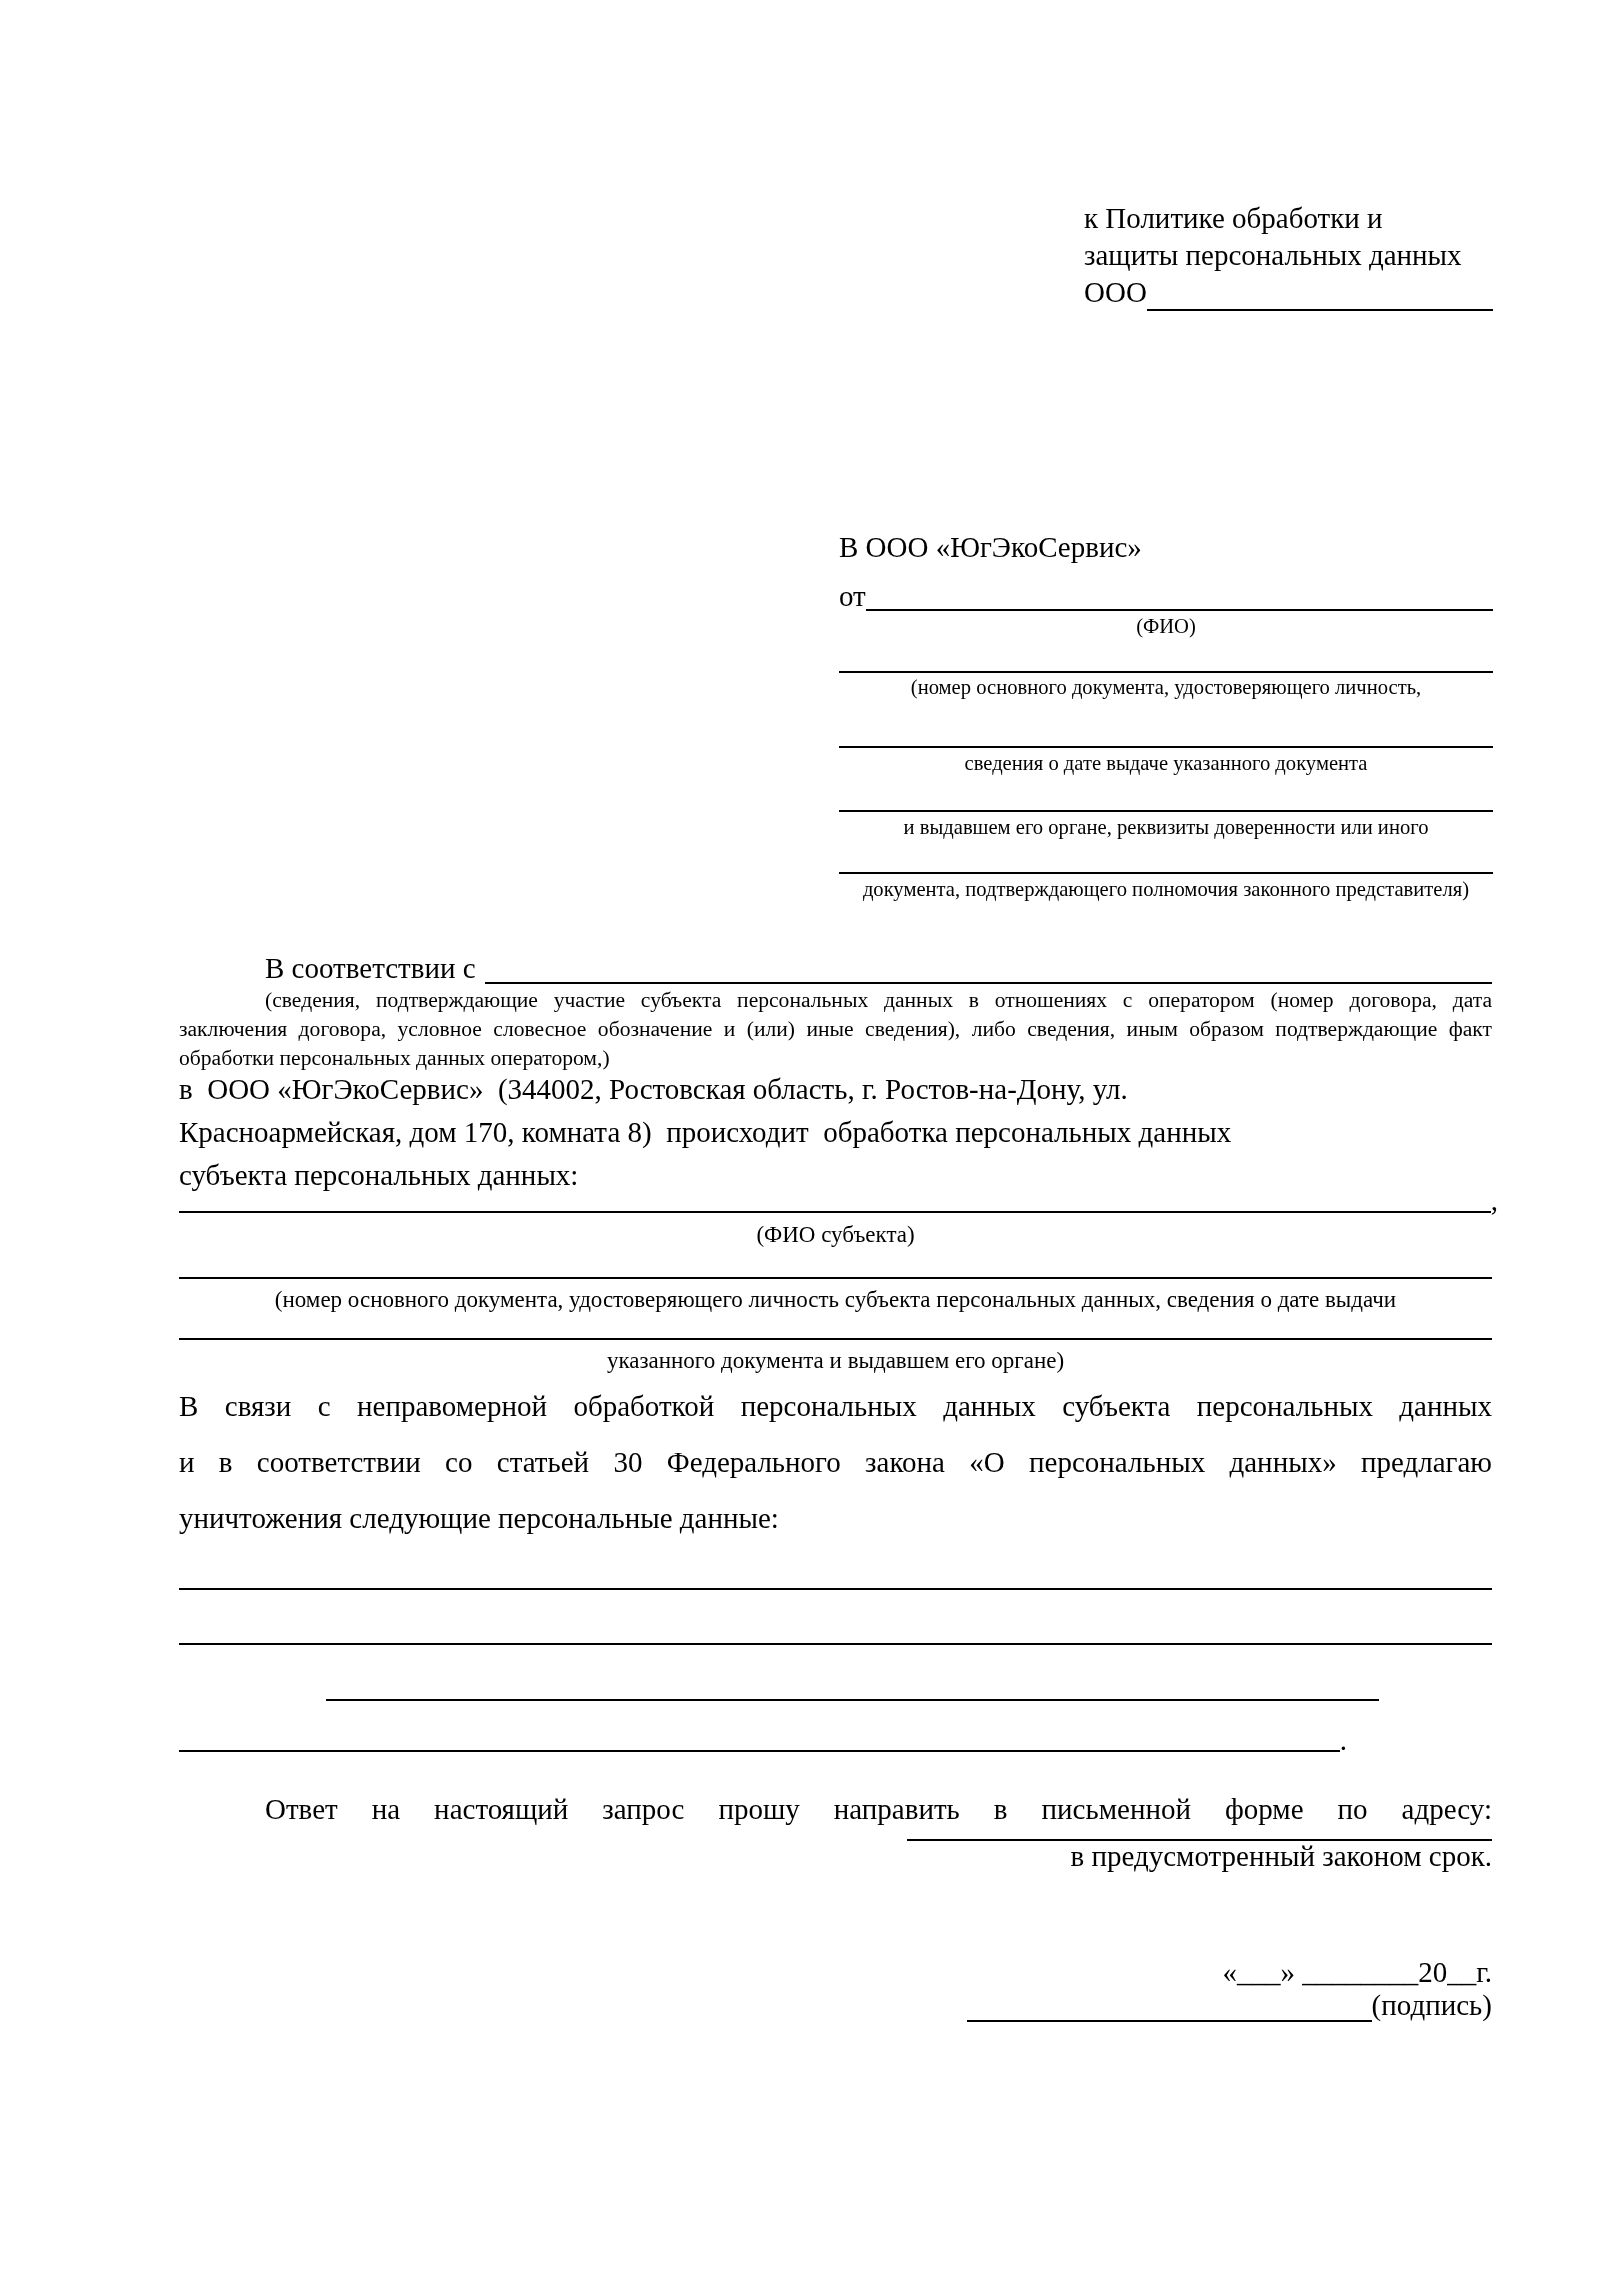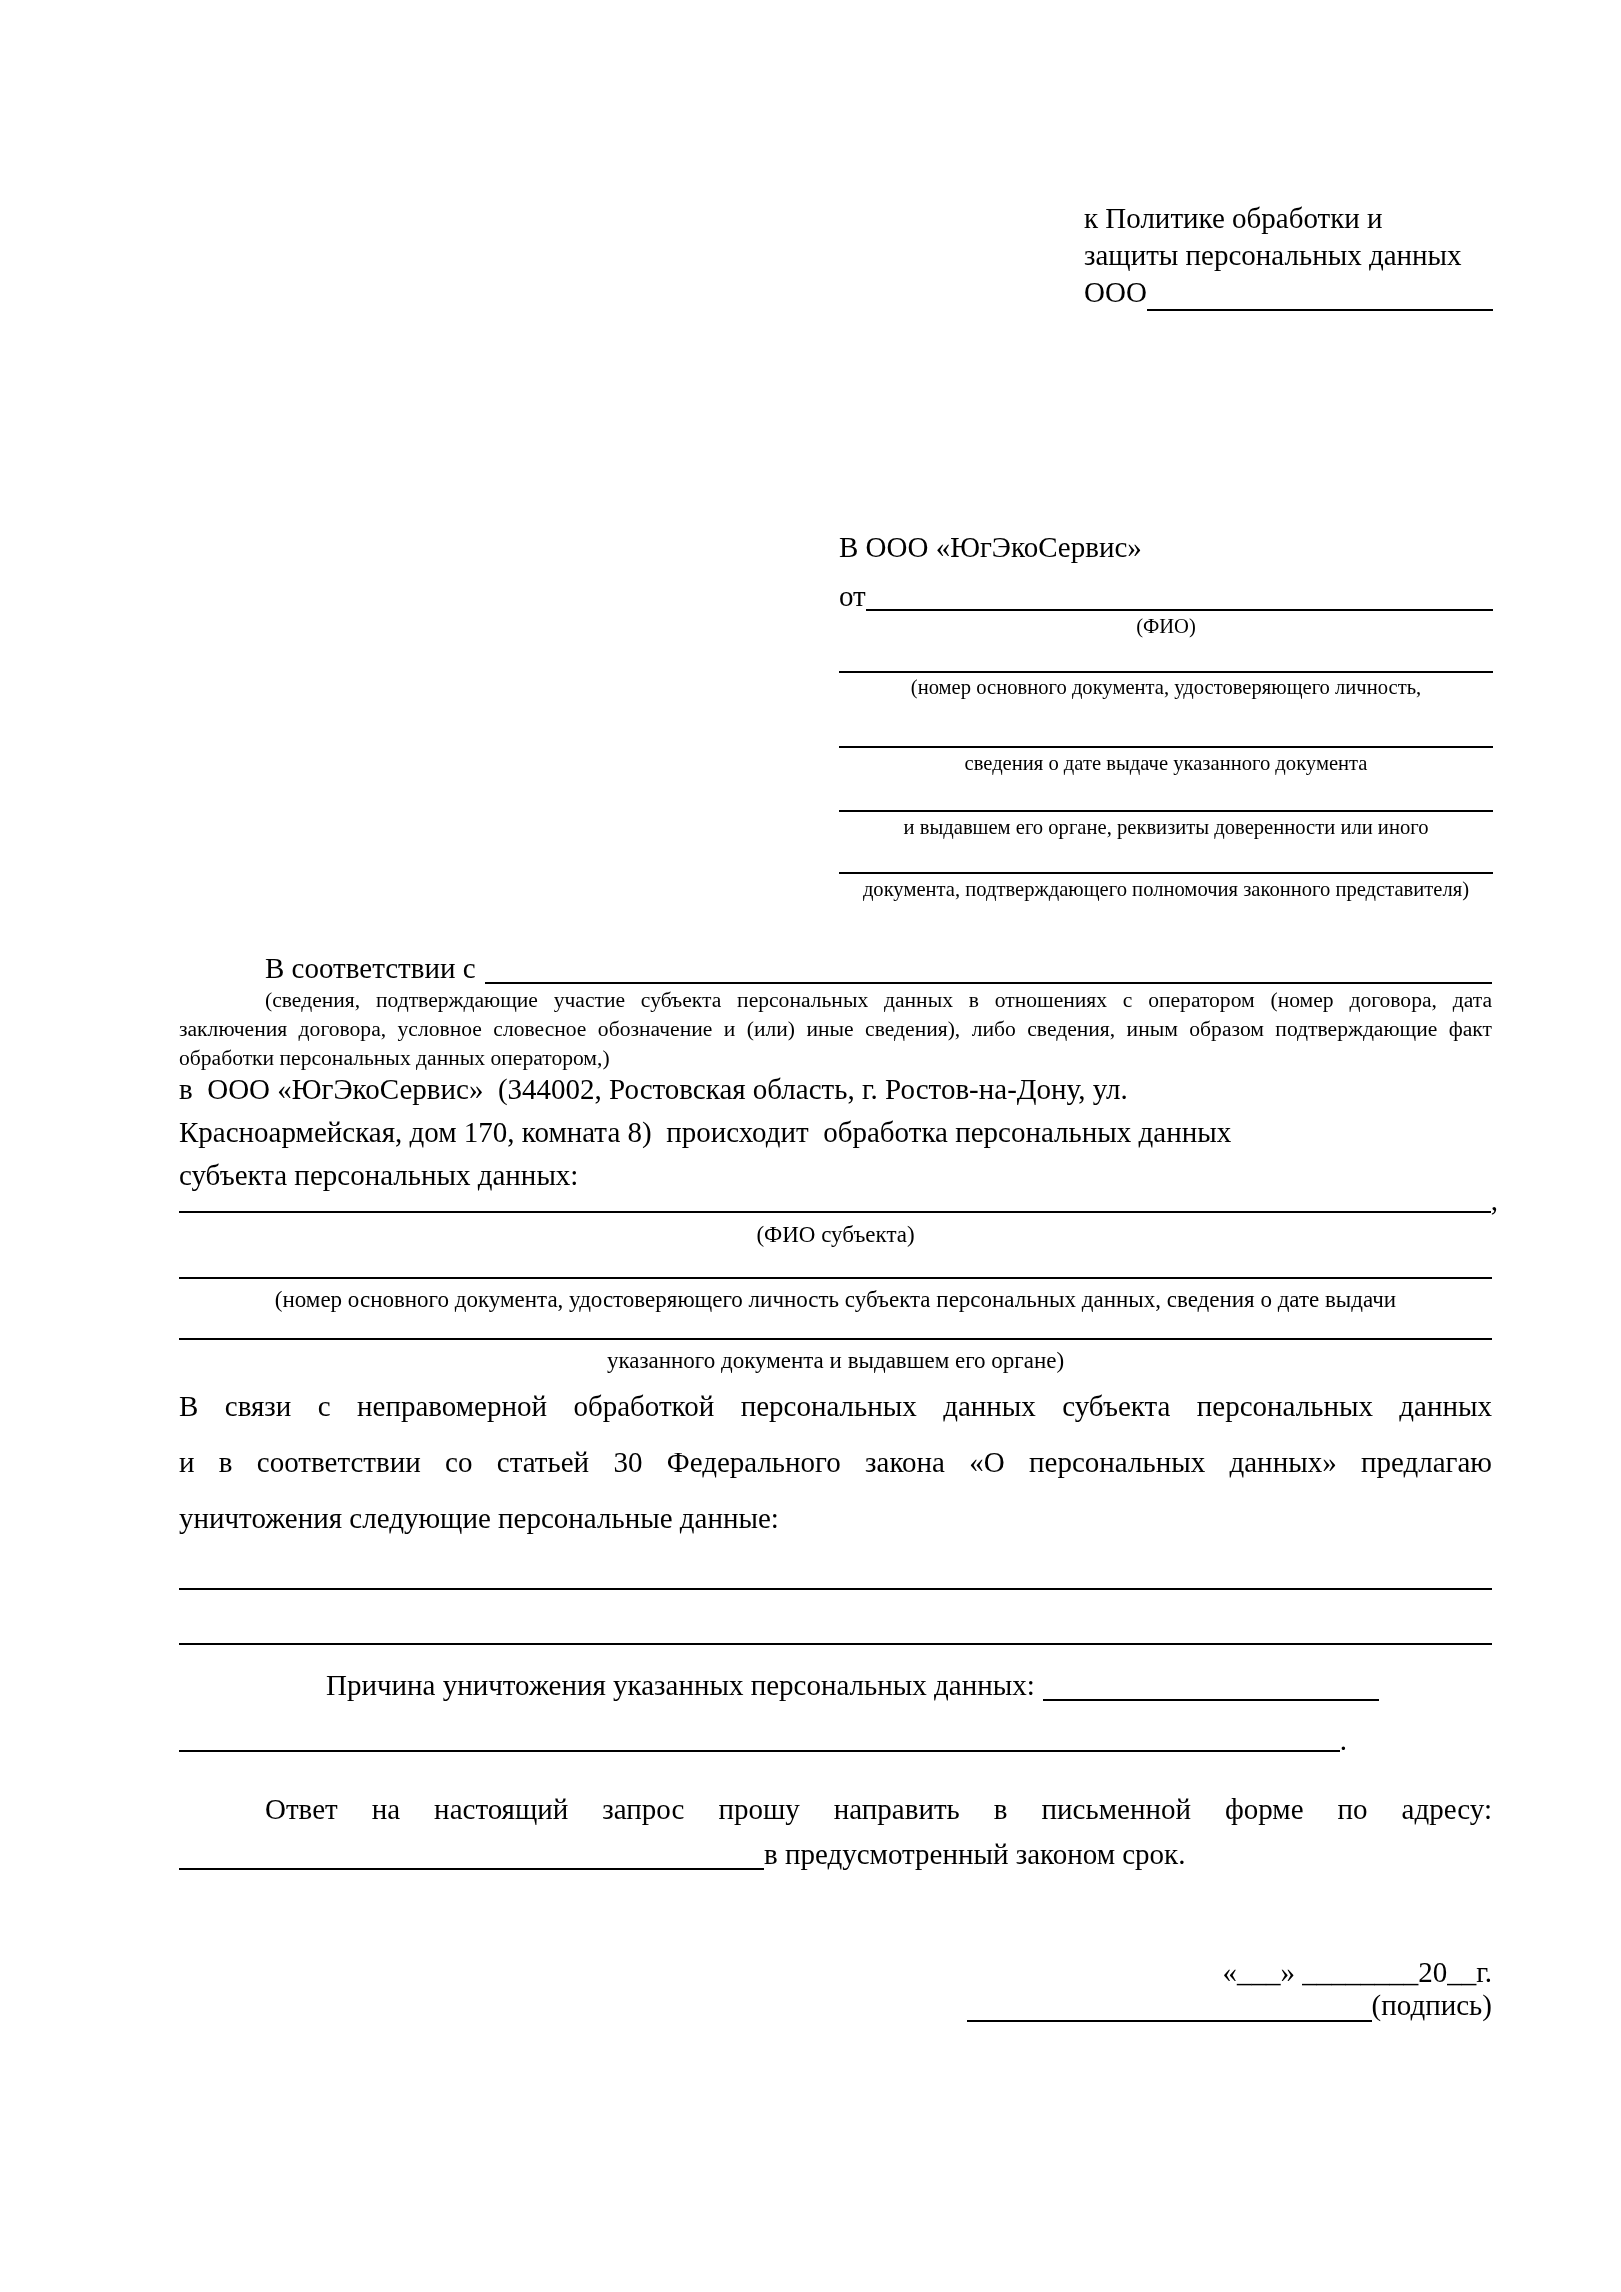--- a/index.html
+++ b/index.html
@@ -62,21 +62,21 @@
   .request { left: 179px; top: 1378px; width: 1313px; line-height: 56px; }
   .request .l3 { white-space: pre; }
 
   .reason-row { left: 179px; top: 1666px; width: 1200px; height: 35px; display: flex; align-items: flex-end; padding-left: 147px; box-sizing: border-box; }
   .reason-row .lbl { line-height: 31px; margin-right: 7.8px; white-space: pre; }
 
   .reason-cont { left: 179px; top: 1719px; width: 1168px; height: 33px; display: flex; align-items: flex-end; }
   .reason-cont .pc { line-height: 23.5px; }
 
   .reply1 { left: 179px; top: 1790px; width: 1313px; padding-left: 86px; box-sizing: border-box; line-height: 39px; }
-  .reply2 { left: 179px; top: 1839px; width: 1313px; height: 31px; display: flex; align-items: flex-end; }
+  .reply2 { left: 179px; top: 1839px; width: 1313px; height: 31px; display: flex; align-items: flex-end; flex-direction: column; }
   .reply2 .addr-blank { width: 585px; height: 29px; border-bottom: 2px solid #000; }
   .reply2 .txt { line-height: 31px; white-space: pre; }
 
   .footer { left: 179px; top: 1956px; width: 1313px; height: 35px; display: flex; justify-content: space-between; align-items: flex-end; flex-direction: column; }
   .footer .date { line-height: 33px; white-space: pre; }
   .footer .sig { display: flex; align-items: flex-end; }
   .footer .sig-blank { width: 405px; height: 31px; border-bottom: 2px solid #000; }
   .footer .sig .txt { line-height: 33px; white-space: pre; }
 </style>
 </head>
@@ -143,21 +143,20 @@
   <div class="abs request">
     <div class="jfull">В связи с неправомерной обработкой персональных данных субъекта персональных данных</div>
     <div class="jfull">и в соответствии со статьей 30 Федерального закона «О персональных данных» предлагаю</div>
     <div class="l3">уничтожения следующие персональные данные:</div>
   </div>
 
   <div class="abs hr" style="left:179px; top:1588px; width:1313px;"></div>
   <div class="abs hr" style="left:179px; top:1643px; width:1313px;"></div>
 
   <div class="abs reason-row">
-    <span class="lbl">Причина уничтожения указанных персональных данных:</span>
     <span class="fill" style="height:31px;"></span>
   </div>
   <div class="abs reason-cont">
     <span class="fill" style="height:23.5px;"></span>
     <span class="pc">.</span>
   </div>
 
   <div class="abs reply1 jfull">Ответ на настоящий запрос прошу направить в письменной форме по адресу:</div>
   <div class="abs reply2">
     <span class="addr-blank"></span>

